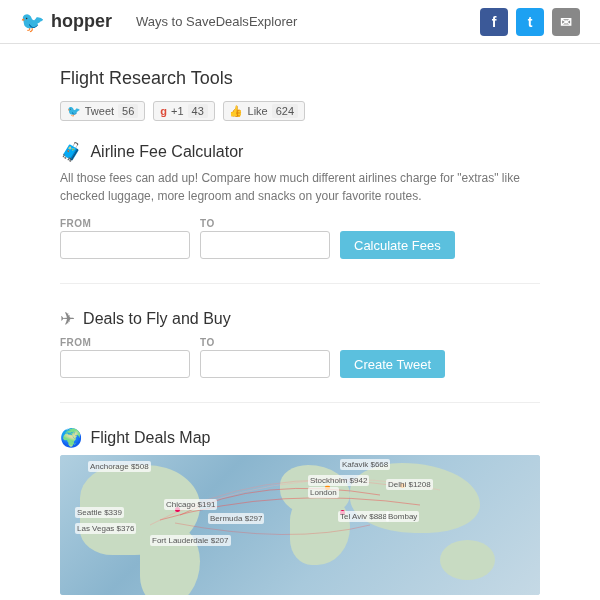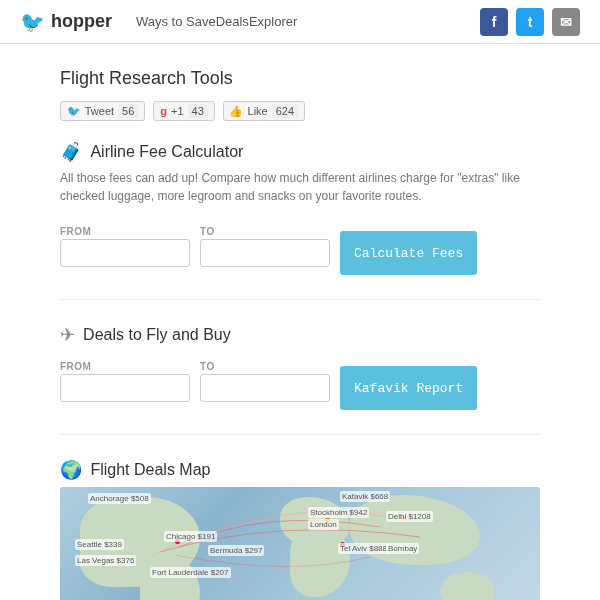--- a/index.html
+++ b/index.html
@@ -48,22 +48,22 @@
     .form-row { display: flex; align-items: center; gap: 10px; flex-wrap: wrap; }
     .form-group { display: flex; flex-direction: column; gap: 2px; }
     .form-label { font-size: 10px; font-weight: 700; color: #999; letter-spacing: 0.5px; text-transform: uppercase; }
     .form-input {
       border: 1px solid #ccc; border-radius: 3px; padding: 5px 8px;
       font-size: 12px; color: #333; outline: none; width: 130px; height: 28px;
     }
 
     .btn-primary {
       background: #5bc0de; color: #fff; border: none; border-radius: 3px;
-      padding: 6px 14px; font-size: 13px; cursor: pointer; height: 44px;
-      display: flex; align-items: center; white-space: nowrap; font-family: Liberation Mono, monospace;
+      padding: 6px 14px; font-size: 13px; cursor: pointer; height: 28px;
+      display: flex; align-items: center; white-space: nowrap;
     }
 
     
     .map-container {
       width: 100%; height: 140px; background: #b0cfe0; border-radius: 3px; overflow: hidden;
       margin-bottom: 8px; position: relative;
     }
     .map-bg {
       width: 100%; height: 100%; position: relative;
       background: linear-gradient(135deg, #b0cfe0 0%, #8ab5ce 30%, #a8c9dc 60%, #c5d9e5 100%);
@@ -160,21 +160,21 @@
     </div>
     <div class="form-row">
       <div class="form-group">
         <label class="form-label">FROM</label>
         <input class="form-input" type="text" style="">
       </div>
       <div class="form-group">
         <label class="form-label">TO</label>
         <input class="form-input" type="text" style="">
       </div>
-      <button class="btn-primary" style="margin-top:14px;">Kafavik Report</button>
+      <button class="btn-primary" style="margin-top:14px;">Create Tweet</button>
     </div>
   </div>
 
   <div class="section">
     <div class="section-header">
       <span class="section-icon">🌍</span>
       <span class="section-title">Flight Deals Map</span>
     </div>
 
     <div class="map-container">

